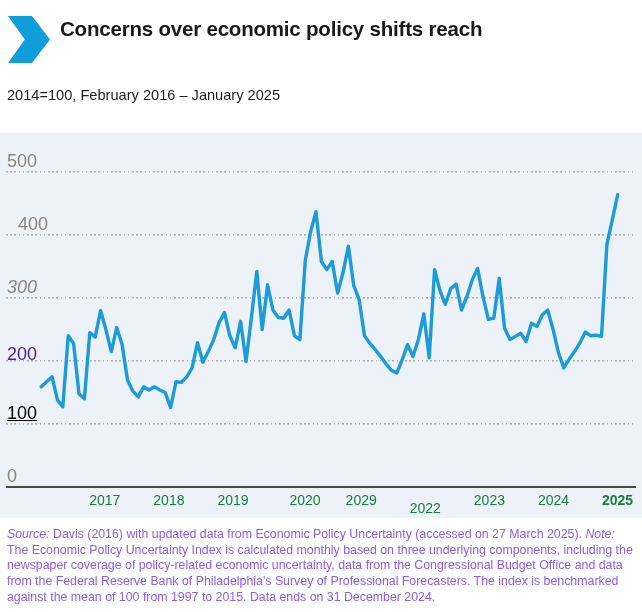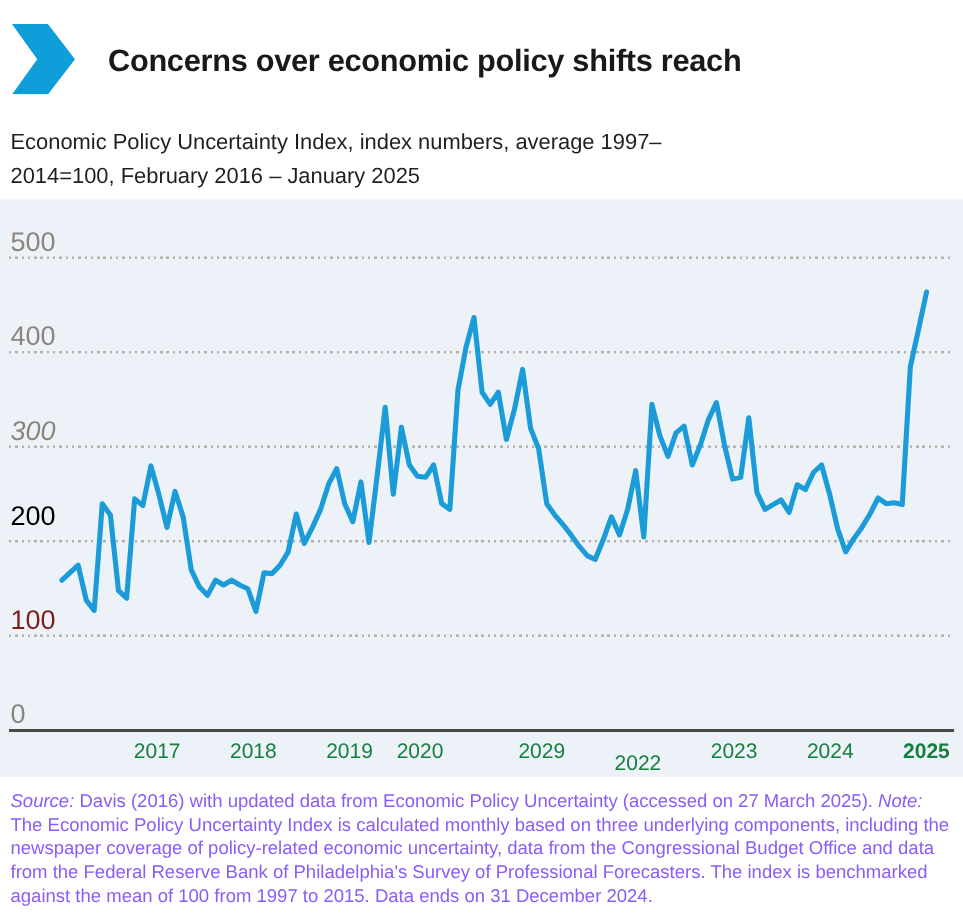--- a/index.html
+++ b/index.html
@@ -44,48 +44,47 @@
     position:absolute;left:7px;top:527px;width:629px;
     font-size:12.35px;line-height:15.7px;color:#8b5cf6;
   }
   .footer .lbl{font-style:italic;}
 </style>
 </head>
 <body>
 
 <div class="chevron" style="background: rgb(15, 158, 217);"></div>
 
-<h1 class="title" style="margin:12px;">
+<h1 class="title" style="margin:0;">
   <span class="line">Concerns over economic policy shifts reach</span>
 </h1>
 
 <div class="subtitle">
-  <span class="line">Economic Policy Uncertainty Index, index numbers, average 1997–</span>
   <span class="line">2014=100, February 2016 – January 2025</span>
 </div>
 
 <div class="chart-band" style="background: rgb(237, 242, 248);"></div>
 
 <div id="chart-layer">
     <div class="zero-axis" style="top: 486px; background: rgb(74, 74, 71);"></div>
     <div class="ytick" style="top: 469px; color: rgb(139, 133, 127);">0</div>
     <div class="gridline" style="top: 423px;"></div>
-    <div class="ytick" style="top: 406px; color: #7f1d1d;">100</div>
+    <div class="ytick" style="top: 406px; color: #000000; text-decoration: underline;">100</div>
     <div class="gridline" style="top: 360px;"></div>
-    <div class="ytick" style="top: 337px; color: #000000; text-align: right;">200</div>
+    <div class="ytick" style="top: 347px; color: #4c1d95; text-align: right;">200</div>
     <div class="gridline" style="top: 297px;"></div>
     <div class="ytick" style="top: 280px; color: rgb(139, 133, 127); font-style: italic;">300</div>
     <div class="gridline" style="top: 234px;"></div>
-    <div class="ytick" style="top: 217px; color: rgb(139, 133, 127);">400</div>
+    <div class="ytick" style="top: 217px; color: rgb(139, 133, 127); margin-left: 11px;">400</div>
     <div class="gridline" style="top: 171px;"></div>
     <div class="ytick" style="top: 154px; color: rgb(139, 133, 127);">500</div>
     <div class="xtick" style="left: 80.8px; top: 493px;">2017</div>
     <div class="xtick" style="left: 144.9px; top: 493px;">2018</div>
     <div class="xtick" style="left: 209px; top: 493px;">2019</div>
-    <div class="xtick" style="left: 256px; top: 493px;">2020</div>
+    <div class="xtick" style="left: 281px; top: 493px;">2020</div>
     <div class="xtick" style="left: 337.2px; top: 493px;">2029</div>
     <div class="xtick" style="left: 401.3px; top: 501px;">2022</div>
     <div class="xtick" style="left: 465.4px; top: 493px;">2023</div>
     <div class="xtick" style="left: 529.5px; top: 493px;">2024</div>
     <div class="xtick" style="left: 593.6px; top: 493px; font-weight: bold;">2025</div>
     <svg width="642" height="612" viewBox="0 0 642 612" class="chart-canvas">
       <polyline points="41.3,386.8 46.7,381.8 52.1,376.8 57.5,400.1 62.8,407.0 68.2,335.8 73.6,343.4 79.0,393.8 84.4,398.8 89.8,332.6 95.2,337.1 100.6,310.6 105.9,329.5 111.3,351.6 116.7,327.6 122.1,344.6 127.5,379.9 132.9,391.2 138.3,396.9 143.7,386.8 149.0,390.0 154.4,386.8 159.8,390.0 165.2,392.5 170.6,407.6 176.0,381.8 181.4,382.4 186.7,376.8 192.1,367.9 197.5,342.7 202.9,362.3 208.3,351.6 213.7,339.6 219.1,322.6 224.5,312.5 229.8,335.8 235.2,347.8 240.6,321.3 246.0,361.6 251.4,317.5 256.8,271.5 262.2,329.5 267.6,284.8 272.9,310.0 278.3,317.5 283.7,318.2 289.1,310.0 294.5,335.8 299.9,339.6 305.3,260.2 310.6,231.8 316.0,211.7 321.4,261.5 326.8,269.6 332.2,261.5 337.6,293.0 343.0,272.8 348.4,246.3 353.7,285.4 359.1,299.3 364.5,335.8 369.9,343.4 375.3,349.7 380.7,356.6 386.1,364.1 391.5,370.4 396.8,373.0 402.2,359.7 407.6,344.6 413.0,356.6 418.4,339.6 423.8,313.8 429.2,357.9 434.6,269.6 439.9,290.4 445.3,304.3 450.7,288.6 456.1,284.1 461.5,310.0 466.9,296.7 472.3,279.7 477.6,268.4 483.0,296.7 488.4,319.4 493.8,318.2 499.2,278.5 504.6,328.2 510.0,339.6 515.4,336.4 520.7,333.3 526.1,341.5 531.5,323.2 536.9,326.4 542.3,315.0 547.7,310.0 553.1,329.5 558.5,352.8 563.8,367.9 569.2,359.1 574.6,351.6 580.0,342.7 585.4,332.0 590.8,335.8 596.2,335.2 601.5,336.4 606.9,244.4 612.3,219.9 617.7,194.7" fill="none" stroke="#1b9cd8" stroke-width="3.4" stroke-linejoin="round" stroke-linecap="round"></polyline>
     </svg>
   </div>
 

